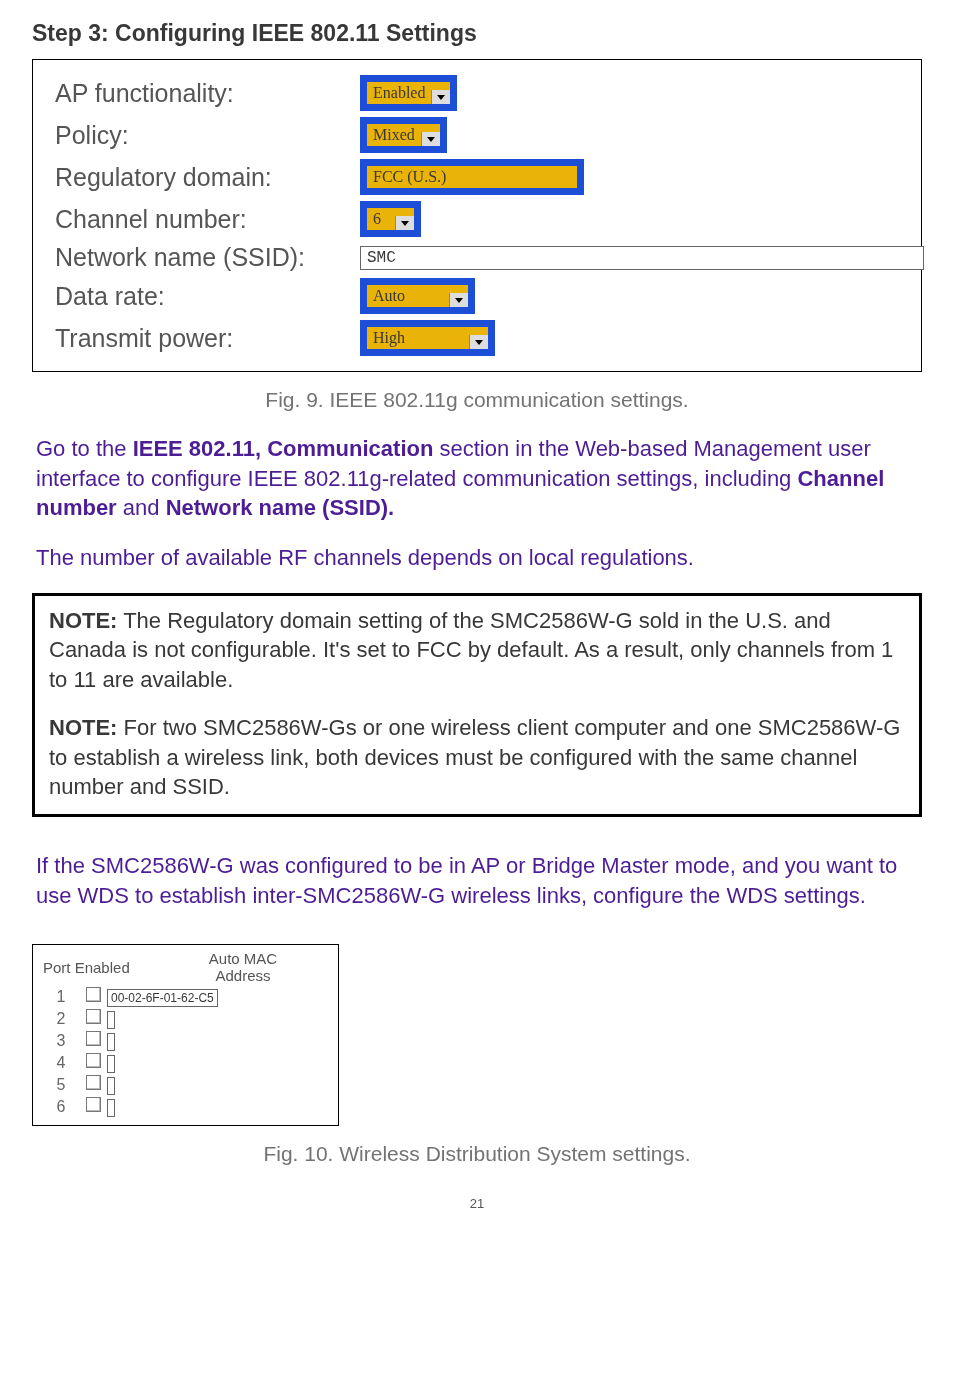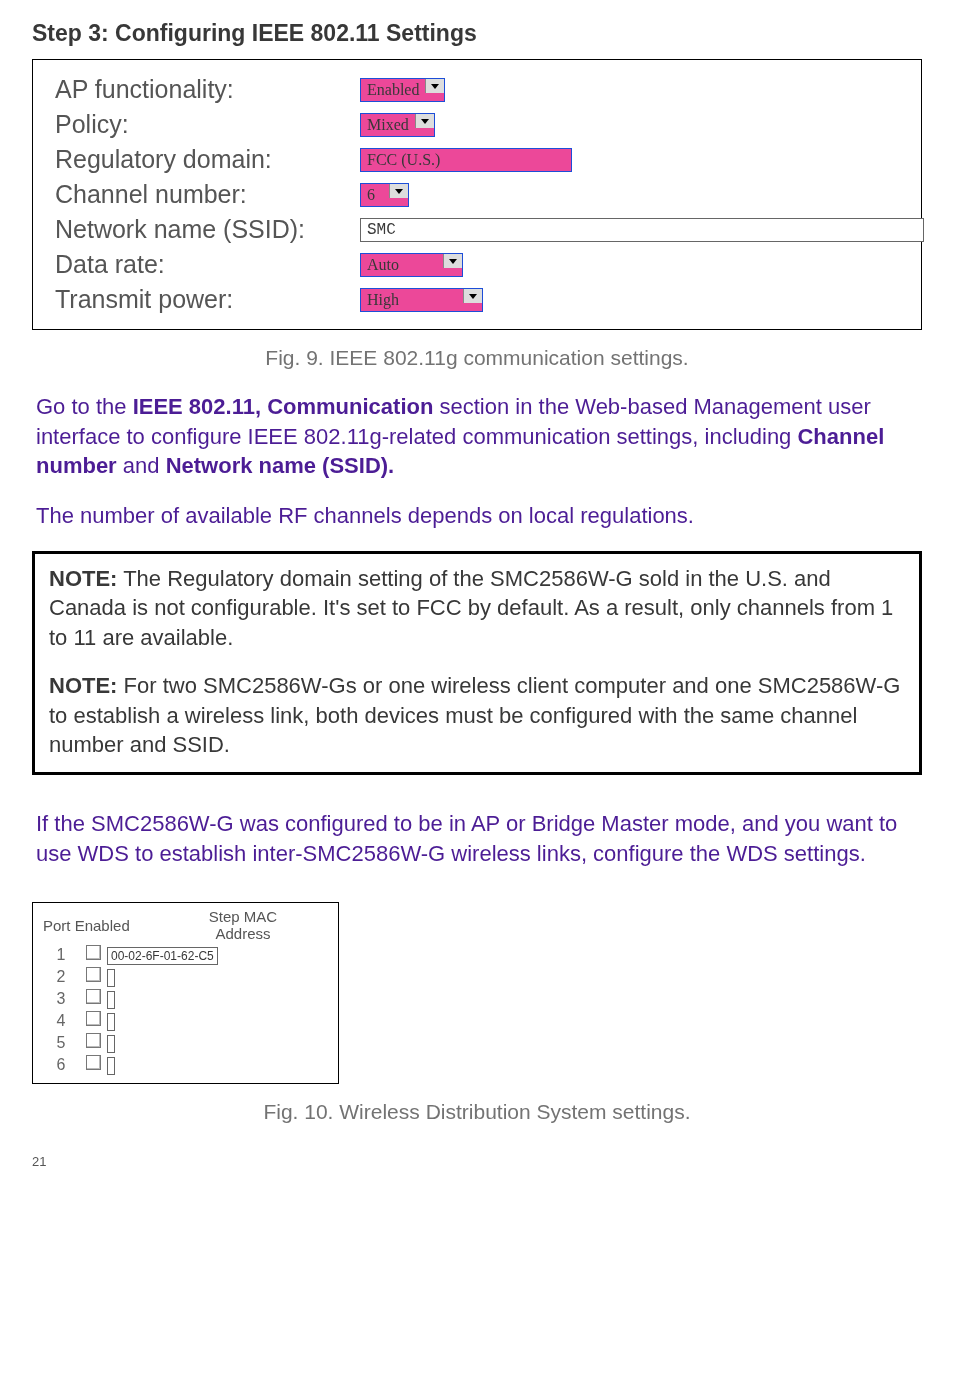--- a/index.html
+++ b/index.html
@@ -2,21 +2,21 @@
 <html><head>
 <meta charset="utf-8">
 <style>
   html,body{margin:0;padding:0;background:#fff;color:#000;font-family:Arial,Helvetica,sans-serif}
   .page{width:954px;min-height:1388px;padding:16px 32px 40px;box-sizing:border-box;color:#383838}
   .h-step{font-weight:700;font-size:23px;margin:4px 0 12px}
   .fig-box{border:1px solid #000;padding:12px;margin:0 0 8px}
   .fig-row{display:flex;align-items:center;padding:3px 10px}
   .fig-label{flex:0 0 305px;font-family:"Trebuchet MS",sans-serif;font-size:25px;color:#555}
   .fig-ctrl{flex:1}
-  .sel-wrap{display:inline-flex;align-items:flex-start;border:1px solid #1d4ed8;background:#ec4899}
+  .sel-wrap{display:inline-flex;align-items:flex-end;border:7px solid #1d4ed8;background:#eab308}
   .sel-text{padding:2px 6px;font-size:16px;font-family:"Times New Roman",serif}
   .sel-ssid{padding:2px 6px;font-size:16px;font-family:Liberation Mono, monospace;width:550px;border:1px solid #666;display:inline-block;background:#fff}
   .sel-arrow{background:#ddd;border-left:1px solid #888;padding:0 2px}
   .sel-arrow svg{display:block}
   .caption{font-family:"Trebuchet MS",sans-serif;font-weight:400;font-size:21px;text-align:center;margin:16px 0 22px;color:#737373}
   p.body{font-family:Liberation Sans, sans-serif;font-size:22px;line-height:1.35;margin:0 4px 20px;color:#4c1d95}
   p.body b{font-weight:700}
   .note-box{border:3px solid #000;padding:10px 14px 12px;margin:16px 0 34px}
   .note-box p{font-family:"Trebuchet MS",sans-serif;font-size:22px;line-height:1.35;margin:0 0 18px;color:#383838}
   .note-box p:last-child{margin-bottom:0}
@@ -24,21 +24,21 @@
   .wds-box{border:1px solid #000;padding:6px 10px 6px}
   .wds-head{display:flex;align-items:center;font-family:"Trebuchet MS",sans-serif;font-size:15px;color:#555}
   .wds-head .c1{flex:0 0 115px}
   .wds-head .c2{flex:0 0 170px;text-align:center;line-height:1.1}
   .wds-row{display:flex;align-items:center;margin:3px 0}
   .wds-row .p{flex:0 0 36px;font-family:"Trebuchet MS",sans-serif;font-size:16px;color:#666;text-align:center}
   .wds-row .cb{flex:0 0 28px;text-align:center}
   .cb-vis{display:inline-block;width:13px;height:13px;border:1px solid #777;background:#fff;box-shadow:inset -1px -1px 0 #bbb}
   .wds-row .mac{flex:0 0 200px}
   .mac-input{width:180px;height:18px;border:1px solid #666;background:#fff;padding:1px 3px;font-size:12px;font-family:Arial,sans-serif}
-  .pagenum{font-size:13px;color:#555;font-family:"Trebuchet MS",sans-serif;margin-top:30px}
+  .pagenum{text-align:center;font-size:13px;color:#555;font-family:"Trebuchet MS",sans-serif;margin-top:30px}
 </style>
 </head>
 <body>
 
 <div class="page">
 
   <div class="h-step">Step 3: Configuring IEEE 802.11 Settings</div>
 
   <div class="fig-box">
     <div class="fig-row">
@@ -135,21 +135,21 @@
     <p><b>NOTE:</b><span> For two SMC2586W-Gs or one wireless client computer and one SMC2586W-G to establish a wireless link, both devices must be configured with the same channel number and SSID.</span></p>
   </div>
 
   <p class="body">If the SMC2586W-G was configured to be in AP or Bridge Master mode, and you want to use WDS to establish inter-SMC2586W-G wireless links, configure the WDS settings.</p>
 
   <div class="wds-wrap">
     <div class="wds-box">
       <div class="wds-head">
         <div class="c1">Port Enabled</div>
         <div class="c2">
-          <span>Step MAC</span><br>
+          <span>Auto MAC</span><br>
           <span>Address</span>
         </div>
       </div>
       <div class="wds-row">
         <div class="p">1</div>
         <div class="cb"><span class="cb-vis"></span></div>
         <div class="mac"><span class="mac-input">00-02-6F-01-62-C5</span></div>
       </div>
       <div class="wds-row">
         <div class="p">2</div>

